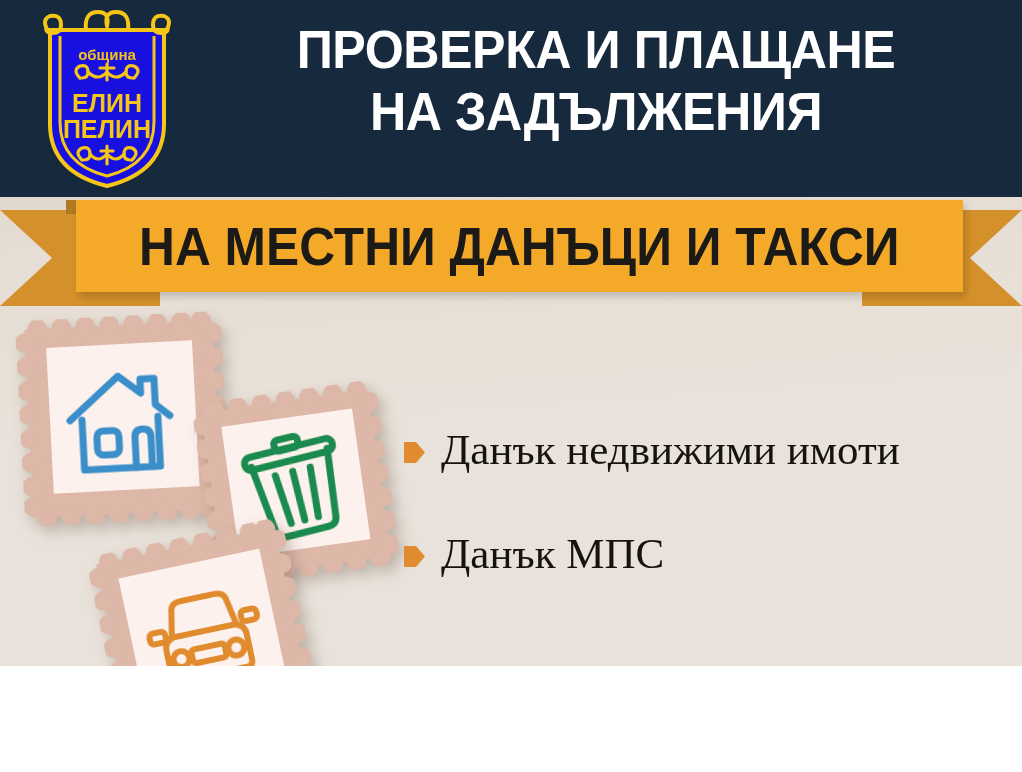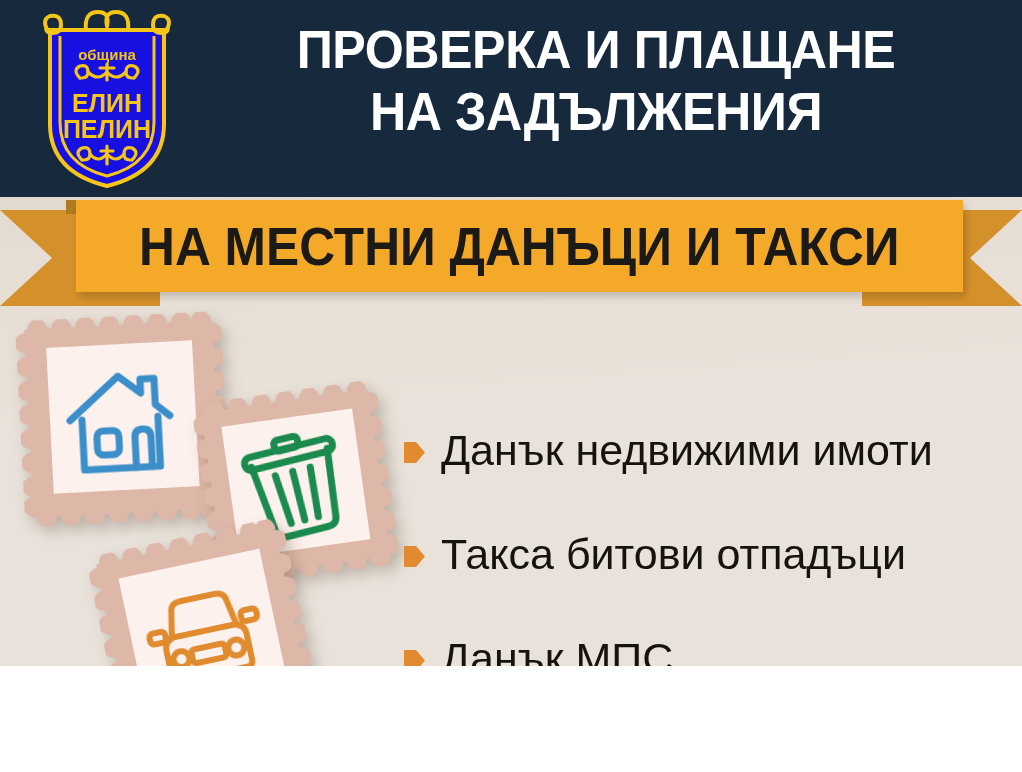--- a/index.html
+++ b/index.html
@@ -135,21 +135,21 @@
     margin-bottom: 52px;
   }
   .bullet-marker {
     flex: 0 0 auto;
     width: 21px;
     height: 23px;
     margin-top: 17px;
     margin-right: 16px;
   }
   .bullet-label {
-    font-family: Liberation Sans, sans-serif;
+    font-family: Liberation Serif, serif;
     font-size: 43px;
     line-height: 52px;
     color: #16130f;
     white-space: nowrap;
   }
 </style>
 </head>
 <body>
 
 <div id="poster">
@@ -378,28 +378,20 @@
 
     <div class="bullet-item">
       <span class="bullet-marker">
         <svg width="21" height="23" viewBox="0 0 21 23" aria-hidden="true">
           <path d="M0 1 L12 1 L21 11.5 L12 22 L0 22 Z" fill="#e08b30"></path>
         </svg>
       </span>
       <span class="bullet-label">Данък недвижими имоти</span>
     </div>
 
-    <div class="bullet-item">
-      <span class="bullet-marker">
-        <svg width="21" height="23" viewBox="0 0 21 23" aria-hidden="true">
-          <path d="M0 1 L12 1 L21 11.5 L12 22 L0 22 Z" fill="#e08b30"></path>
-        </svg>
-      </span>
-      <span class="bullet-label">Такса битови отпадъци</span>
-    </div>
 
     <div class="bullet-item">
       <span class="bullet-marker">
         <svg width="21" height="23" viewBox="0 0 21 23" aria-hidden="true">
           <path d="M0 1 L12 1 L21 11.5 L12 22 L0 22 Z" fill="#e08b30"></path>
         </svg>
       </span>
       <span class="bullet-label">Данък МПС</span>
     </div>
 

